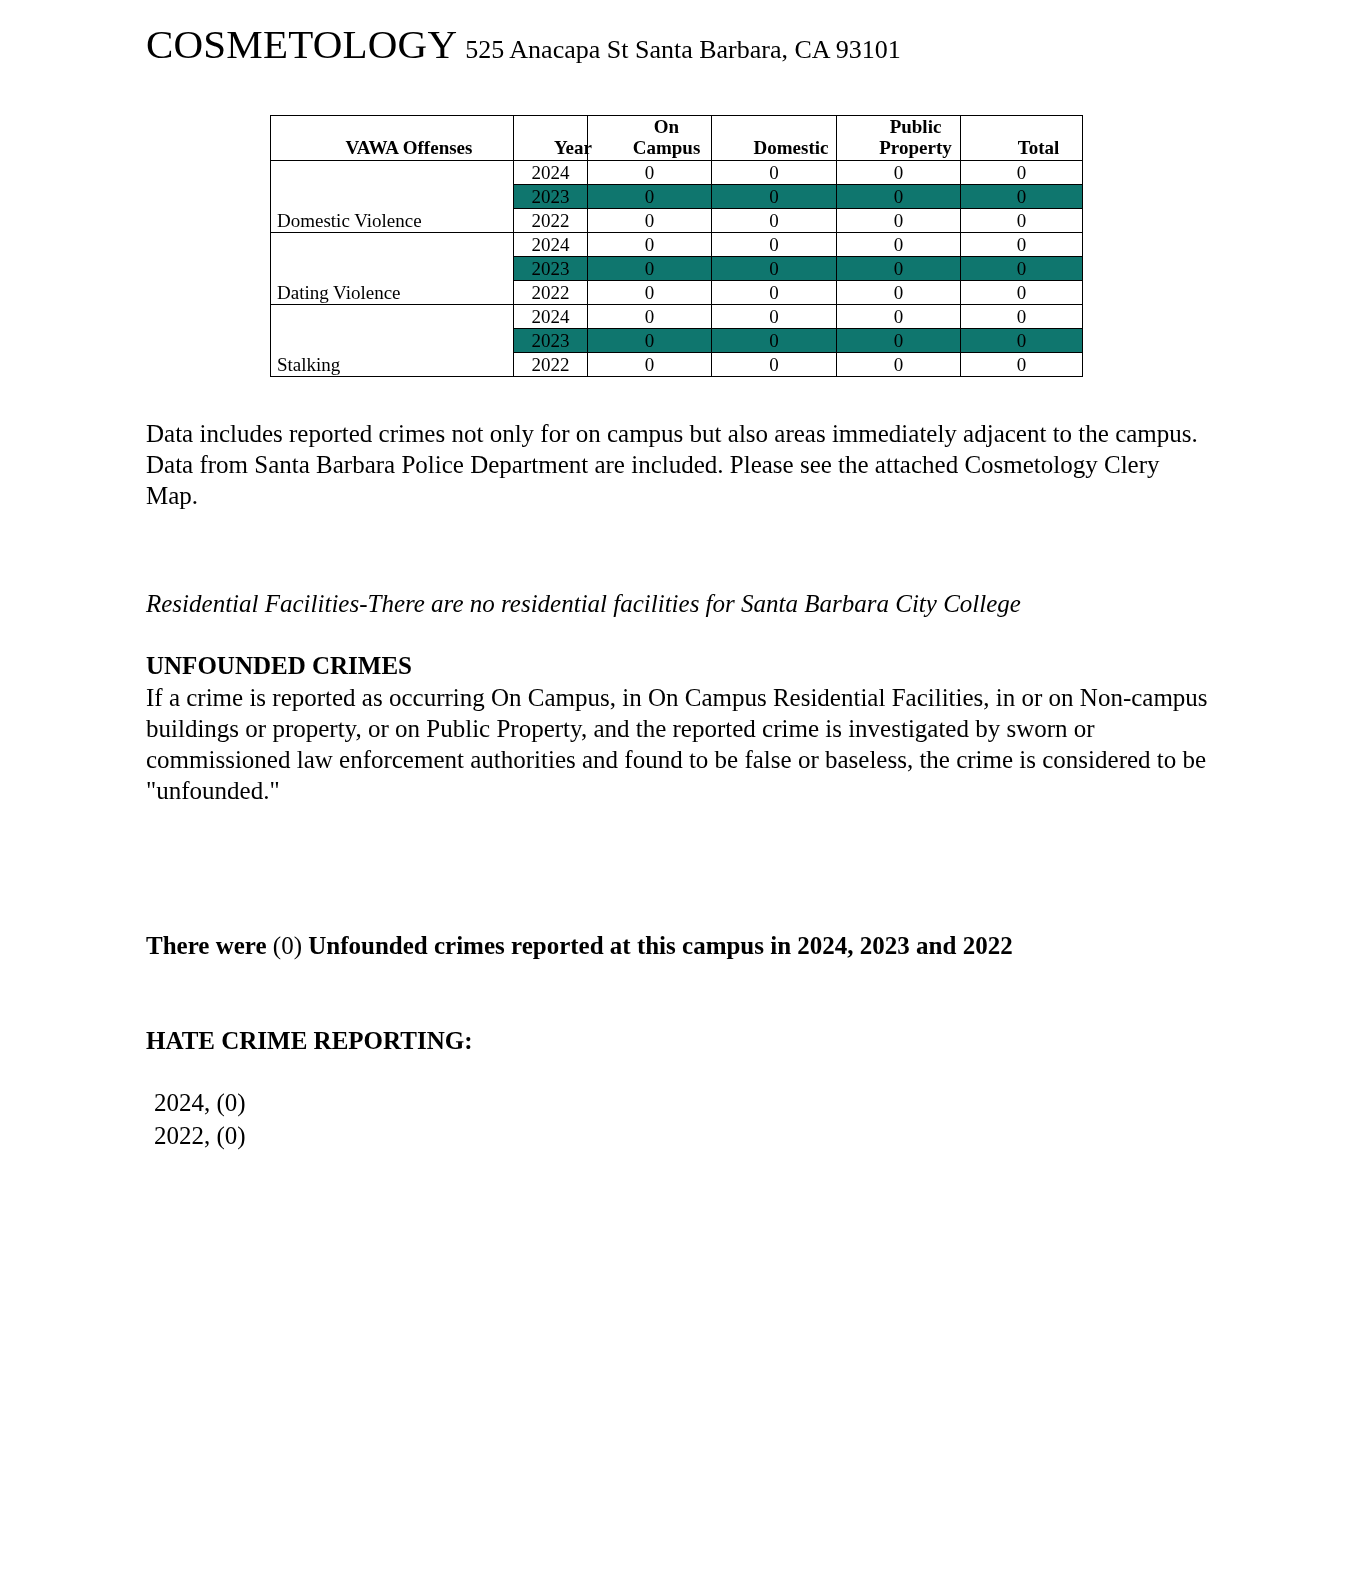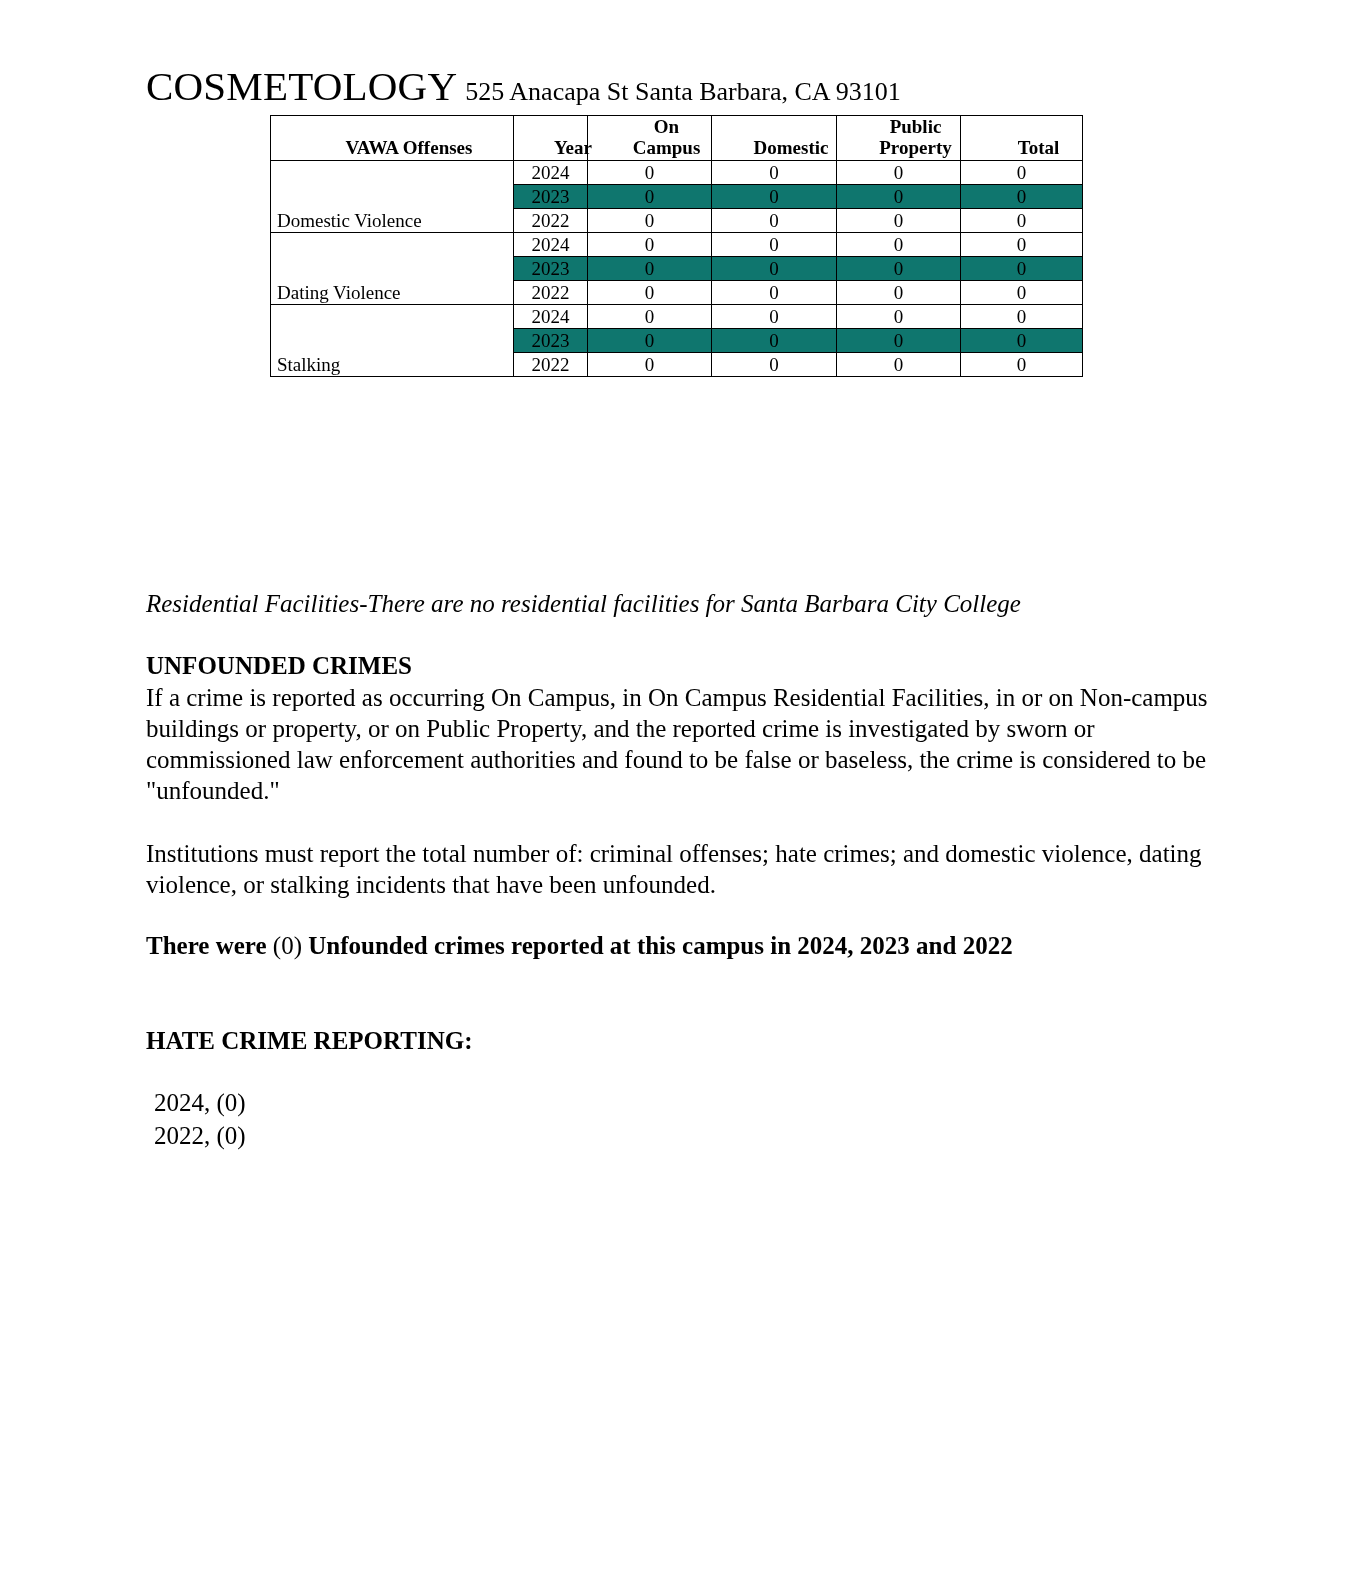--- a/index.html
+++ b/index.html
@@ -21,21 +21,20 @@
     height: 1588px;
     box-sizing: border-box;
   }
 
   
   .title-line {
     position: absolute;
     left: 146px;
     top: 24px;
     white-space: nowrap;
-    margin-top: 42px;
   }
   .title-main {
     font-size: 41px;
     line-height: 1;
     letter-spacing: 0.2px;
   }
   .title-address {
     font-size: 26px;
     line-height: 1;
     margin-left: 8px;
@@ -229,28 +228,28 @@
           <td class="year-cell">2022</td>
           <td class="num-cell">0</td>
           <td class="num-cell">0</td>
           <td class="num-cell">0</td>
           <td class="num-cell">0</td>
         </tr>
       </tbody>
     </table>
   </div>
 
+  <div class="body-text para-data">Data includes reported crimes not only for on campus but also areas immediately adjacent to the campus.  Data from Santa Barbara Police Department are included.  Please see the attached Cosmetology Clery Map.</div>
 
   <div class="body-text heading-unfounded">UNFOUNDED CRIMES</div>
 
   <div class="body-text para-residential">Residential Facilities-There are no residential facilities for Santa Barbara City College</div>
 
   <div class="body-text para-unfounded">If a crime is reported as occurring On Campus, in On Campus Residential Facilities, in or on Non-campus buildings or property, or on Public Property, and the reported crime is investigated by sworn or commissioned law enforcement authorities and found to be false or baseless, the crime is considered to be "unfounded."</div>
 
-  <div class="body-text para-institutions">Institutions must report the total number of: criminal offenses; hate crimes; and domestic violence, dating violence, or stalking incidents that have been unfounded.</div>
 
   <div class="body-text stmt-unfounded"><span>There were </span><span class="plain">(0)</span><span> Unfounded crimes reported at this campus in 2024, 2023 and 2022</span></div>
 
   <div class="body-text heading-hate">HATE CRIME REPORTING:</div>
 
   <div class="body-text hate-years">
     <div>2024, (0)</div>
     <div>2022, (0)</div>
   </div>
 

